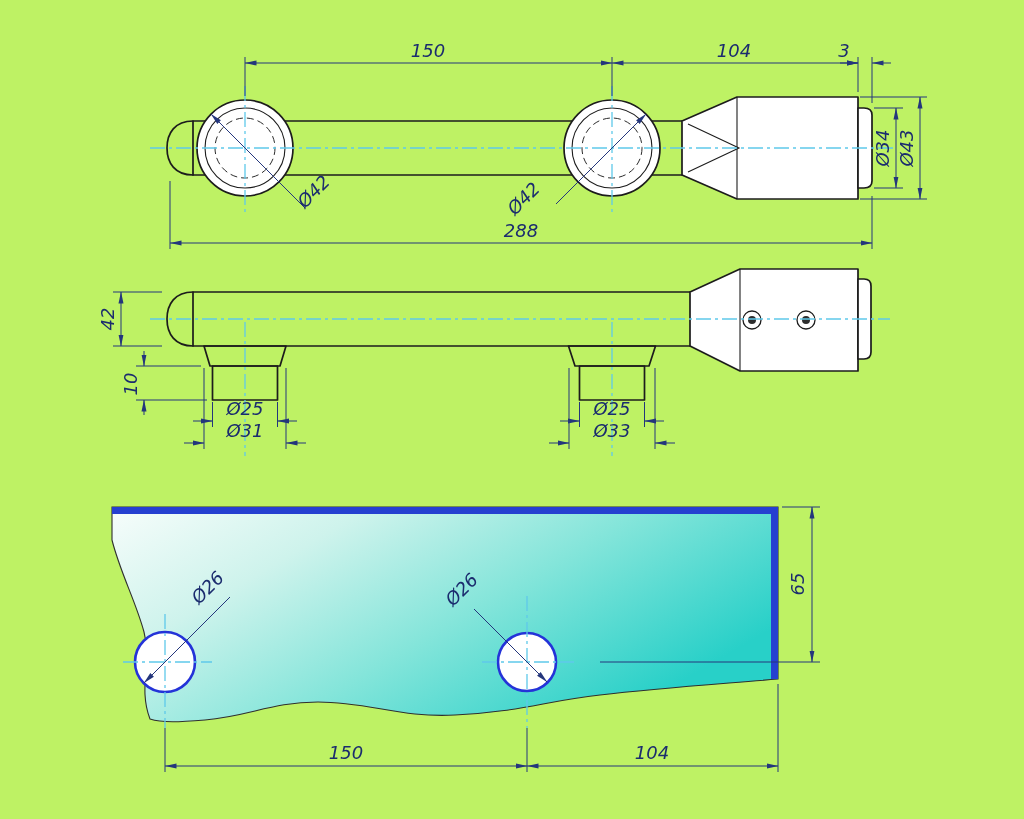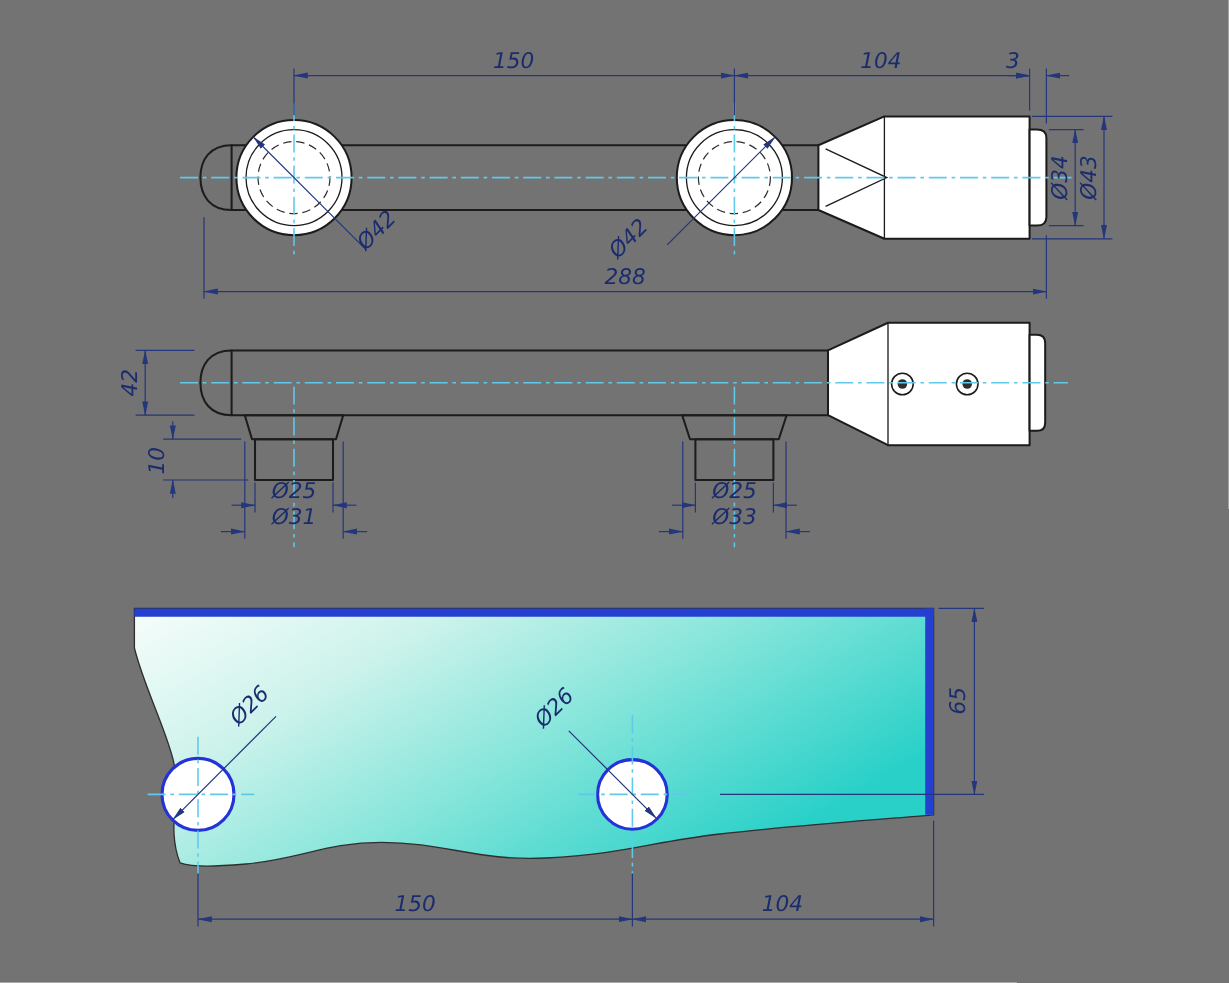--- a/index.html
+++ b/index.html
@@ -1,16 +1,16 @@
 <!DOCTYPE html>
 <html><head>
 <meta charset="utf-8">
 <style>
   html,body{margin:0;padding:0;background:#ffffff;}
-  .stage{position:relative;width:1024px;height:819px;background:#737373;overflow:hidden;}
+  .stage{position:relative;width:1024px;height:819px;background:#bef264;overflow:hidden;}
   svg{display:block;}
   .obj{fill:none;stroke:#1c1c1c;stroke-width:1.7;stroke-linejoin:round;stroke-linecap:round;}
   .objw{fill:#ffffff;stroke:#1c1c1c;stroke-width:1.7;stroke-linejoin:round;}
   .objw2{fill:#ffffff;stroke:#1c1c1c;stroke-width:1.3;}
   .thin{fill:none;stroke:#1c1c1c;stroke-width:1.1;}
   .dash{fill:none;stroke:#2b2b2b;stroke-width:1;stroke-dasharray:7 4;}
   .dim{fill:none;stroke:#24367c;stroke-width:1;}
   .cl{fill:none;stroke:#5fc9ea;stroke-width:1.3;stroke-dasharray:15 4 3 4;}
   .dimtxt{font-family:"DejaVu Sans",sans-serif;font-style:italic;font-size:18px;fill:#1b2c6e;text-anchor:middle;}
   .glass{stroke:#2f2f2f;stroke-width:1.1;}

